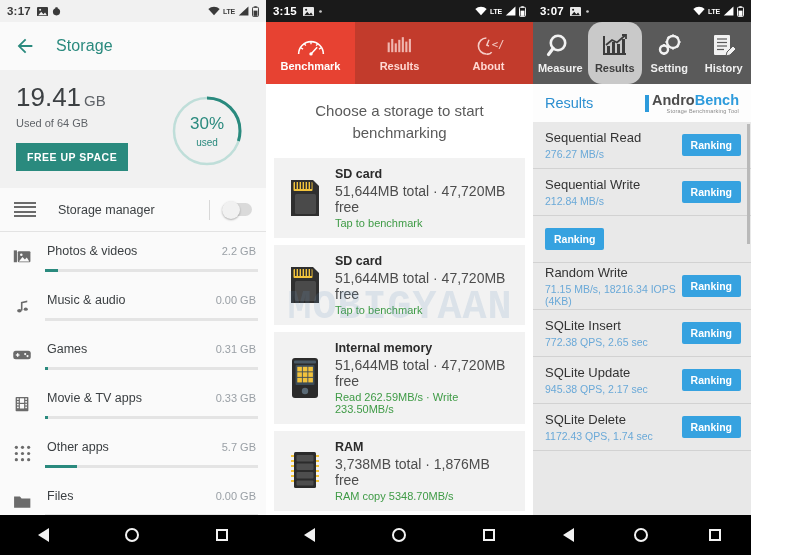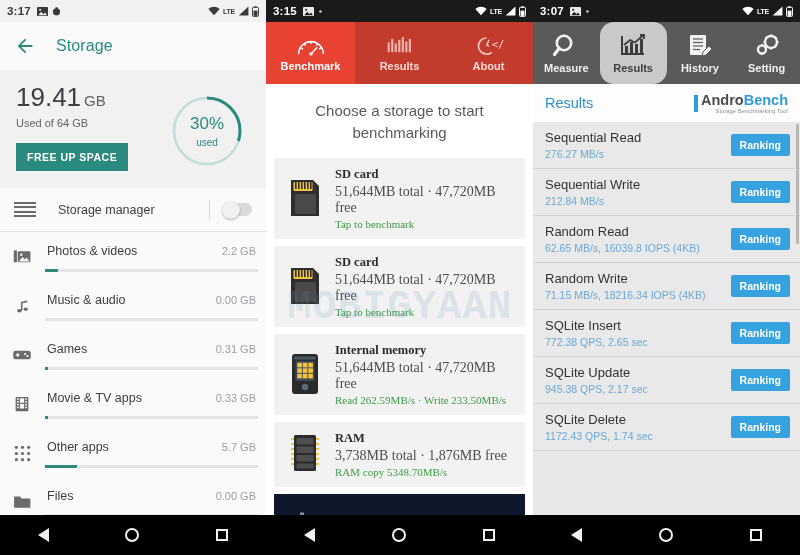--- a/index.html
+++ b/index.html
@@ -8,21 +8,21 @@
     background: #ffffff;
     font-family: "Liberation Sans", sans-serif;
     overflow: hidden;
   }
   .screens { position: relative; width: 800px; height: 555px; display: flex; }
 
   
   .phone { position: relative; height: 555px; overflow: hidden; }
   .p1 { width: 266px; background: #737373; }
   .p2 { width: 267px; background: #ffffff; }
-  .p3 { width: 267px; background: #e8e8e8; }
+  .p3 { width: 218px; background: #e8e8e8; }
 
   .statusbar {
     height: 22px; display: flex; align-items: center;
     padding: 0 7px; font-size: 11.5px; font-weight: bold;
   }
   .sb-light { background: #f1f1f1; color: #3a3a3a; }
   .sb-dark  { background: #1a1a1a; color: #ffffff; }
   .sb-time { letter-spacing: .2px; }
   .sb-left-icons { display: flex; align-items: center; gap: 4px; margin-left: 6px; }
   .sb-spacer { flex: 1; }
@@ -76,21 +76,21 @@
   .s2-tabs { height: 62px; background: #c0392b; display: flex; }
   .s2-tab { flex: 1; display: flex; flex-direction: column; align-items: center; justify-content: center; gap: 3px; }
   .s2-tab.sel { background: #e74232; }
   .s2-tab:not(.sel) { background: #c23b2c; }
   .s2-tab-label { font-size: 11px; font-weight: bold; color: #ffd9d3; }
   .s2-tab.sel .s2-tab-label { color: #ffffff; }
   .s2-heading { text-align: center; font-size: 15px; color: #5a5a5a; padding: 16px 30px 14px 30px; line-height: 1.45; }
 
   .s2-card { background: #f2f2f2; margin: 0 8px 7px 8px; padding: 9px 10px; display: flex; align-items: center; }
   .s2-card-ico { width: 42px; height: 42px; margin-right: 9px; flex: none; display:flex; align-items:center; justify-content:center; }
-  .s2-card-body { flex: 1; font-family: Liberation Serif, serif; }
+  .s2-card-body { flex: 1; }
   .s2-card-title { font-size: 12.5px; font-weight: bold; color: #2b2b2b; }
   .s2-card-line1 { font-size: 14px; color: #4d4d4d; margin-top: 2px; }
   .s2-card-line2 { font-size: 11px; color: #3f9b46; margin-top: 2px; }
   .s2-settings { background: #0f172a; margin: 0 8px; padding: 17px 10px; display: flex; align-items: flex-end; }
   .s2-settings-label { font-size: 12.5px; color: #6a6a6a; margin-left: 9px; }
 
   
   .s3-tabs { height: 62px; background: #5a5a5a; display: flex; }
   .s3-tab { flex: 1; display: flex; flex-direction: column; align-items: center; justify-content: center; gap: 3px; border-radius: 14px; }
   .s3-tab.sel { background: #c9c9c9; }
@@ -601,33 +601,20 @@
               <rect x="16" y="11" width="3" height="9"></rect>
               <rect x="21" y="6" width="3" height="14"></rect>
             </g>
           <path d="M5 12 L11 7 L16 9.5 L24 2.5" fill="none" stroke="#3d3d3d" stroke-width="1.8"></path>
           <path d="M21 2 h4 v4" fill="none" stroke="#3d3d3d" stroke-width="1.8"></path>
         </svg>
         <span class="s3-tab-label">Results</span>
       </div>
       <div class="s3-tab">
         <svg width="28" height="26" viewBox="0 0 28 26">
-          <rect x="4" y="2" width="16" height="20" rx="1" fill="#f2f2f2"></rect>
-          <g stroke="#5a5a5a" stroke-width="1.2">
-              <path d="M7 6 h10"></path>
-              <path d="M7 9.5 h10"></path>
-              <path d="M7 13 h10"></path>
-              <path d="M7 16.5 h7"></path>
-            </g>
-          <path d="M17 19 l6 -6 l3 3 l-6 6 l-4 1 z" fill="#f2f2f2" stroke="#5a5a5a" stroke-width="1"></path>
-        </svg>
-        <span class="s3-tab-label">History</span>
-      </div>
-      <div class="s3-tab">
-        <svg width="28" height="26" viewBox="0 0 28 26">
           <g fill="none" stroke="#f2f2f2" stroke-width="2.4">
             <circle cx="18" cy="9" r="6"></circle>
             <circle cx="9" cy="16.5" r="4"></circle>
           </g>
           <g stroke="#f2f2f2" stroke-width="2">
               <path d="M18 1.5 v2.2"></path>
               <path d="M18 14.3 v2.2"></path>
               <path d="M10.5 9 h2.2"></path>
               <path d="M23.3 9 h2.2"></path>
               <path d="M12.7 3.7 l1.6 1.6"></path>
@@ -637,20 +624,33 @@
             </g>
           <g stroke="#f2f2f2" stroke-width="1.8">
               <path d="M9 11 v1.6"></path>
               <path d="M9 20.4 v1.6"></path>
               <path d="M4 16.5 h1.6"></path>
               <path d="M12.4 16.5 h1.6"></path>
             </g>
         </svg>
         <span class="s3-tab-label">Setting</span>
       </div>
+      <div class="s3-tab">
+        <svg width="28" height="26" viewBox="0 0 28 26">
+          <rect x="4" y="2" width="16" height="20" rx="1" fill="#f2f2f2"></rect>
+          <g stroke="#5a5a5a" stroke-width="1.2">
+              <path d="M7 6 h10"></path>
+              <path d="M7 9.5 h10"></path>
+              <path d="M7 13 h10"></path>
+              <path d="M7 16.5 h7"></path>
+            </g>
+          <path d="M17 19 l6 -6 l3 3 l-6 6 l-4 1 z" fill="#f2f2f2" stroke="#5a5a5a" stroke-width="1"></path>
+        </svg>
+        <span class="s3-tab-label">History</span>
+      </div>
     </div>
 
     <div class="s3-header">
       <span class="s3-header-title">Results</span>
       <span class="s3-logo">
         <span class="s3-logo-bar"></span>
         <span class="s3-logo-text">
           <span class="s3-logo-main">
             <span class="s3-logo-andro">Andro</span><span class="s3-logo-bench">Bench</span>
           </span>
@@ -668,24 +668,20 @@
         <span class="s3-rank-btn">Ranking</span>
       </div>
       <div class="s3-item">
         <div class="s3-item-body">
           <div class="s3-item-title">Sequential Write</div>
           <div class="s3-item-value">212.84 MB/s</div>
         </div>
         <span class="s3-rank-btn">Ranking</span>
       </div>
       <div class="s3-item">
-        <div class="s3-item-body">
-          <div class="s3-item-title">Random Read</div>
-          <div class="s3-item-value">62.65 MB/s, 16039.8 IOPS (4KB)</div>
-        </div>
         <span class="s3-rank-btn">Ranking</span>
       </div>
       <div class="s3-item">
         <div class="s3-item-body">
           <div class="s3-item-title">Random Write</div>
           <div class="s3-item-value">71.15 MB/s, 18216.34 IOPS (4KB)</div>
         </div>
         <span class="s3-rank-btn">Ranking</span>
       </div>
       <div class="s3-item">

